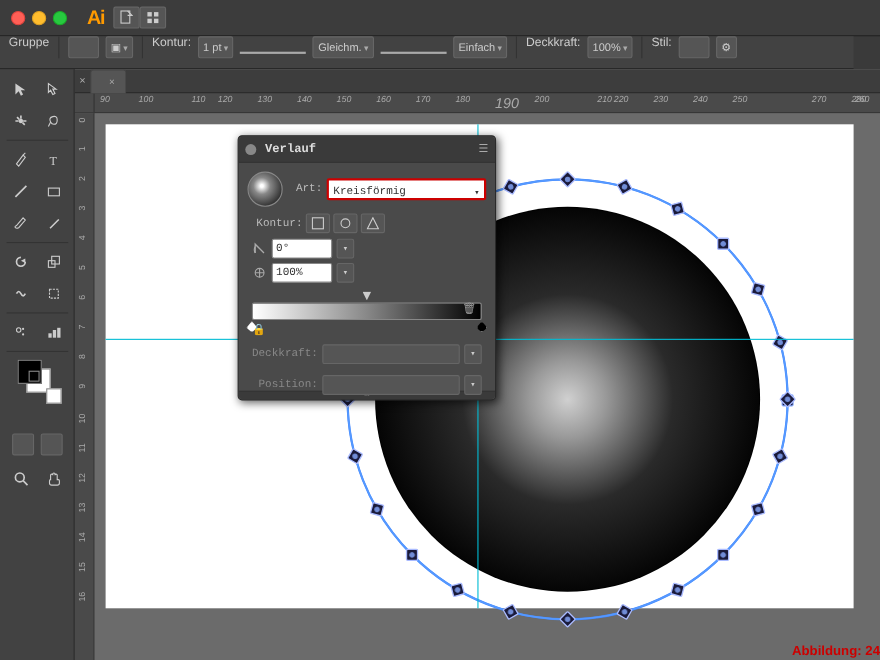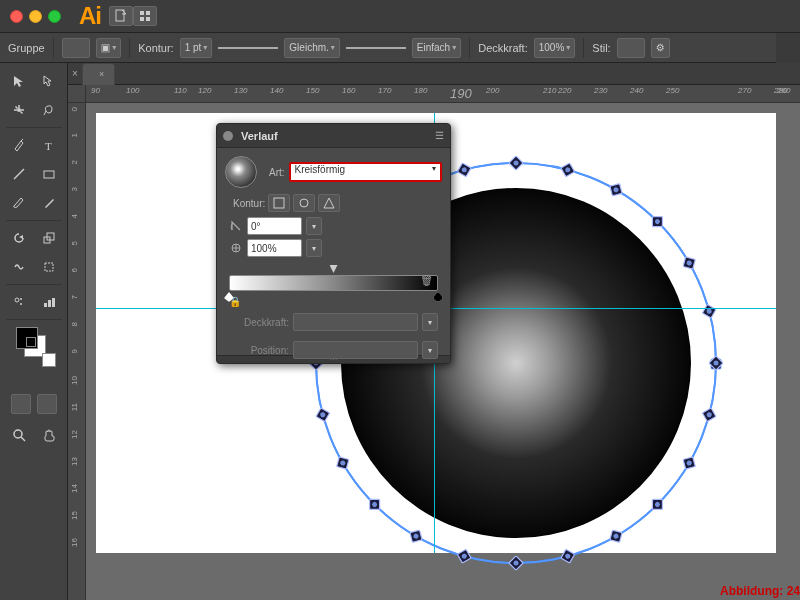--- a/index.html
+++ b/index.html
@@ -9,27 +9,27 @@
     #titlebar {
       width: 800px; height: 33px; background: #3c3c3c;
       display: flex; align-items: center;
       border-bottom: 1px solid #222;
     }
     .traffic-lights { display: flex; gap: 6px; padding: 0 10px; }
     .tl { width: 13px; height: 13px; border-radius: 50%; }
     .tl-red { background: #ff5f56; border: 1px solid #e0443e; }
     .tl-yellow { background: #ffbd2e; border: 1px solid #dea123; }
     .tl-green { background: #27c93f; border: 1px solid #1aab29; }
-    .ai-logo { color: #ff9a00; font-weight: bold; font-size: 24px; margin: 0 8px; letter-spacing: -1px; }
+    .ai-logo { color: #ff9a00; font-weight: bold; font-size: 18px; margin: 0 8px; letter-spacing: -1px; }
     .tb-icon { width: 24px; height: 20px; background: #555; border: 1px solid #666; border-radius: 2px; display: flex; align-items: center; justify-content: center; color: #ccc; font-size: 9px; }
 
     
     #toolbar {
       width: 776px; height: 30px; background: #424242;
-      display: flex; align-items: center; gap: 6px; padding: 0 8px;
+      display: flex; gap: 6px; padding: 0 8px;
       border-bottom: 1px solid #222;
     }
     .toolbar-label { color: #ccc; font-size: 11px; }
     .toolbar-box { width: 28px; height: 20px; background: #555; border: 1px solid #666; border-radius: 2px; }
     .toolbar-dropdown {
       height: 20px; background: #555; border: 1px solid #666; border-radius: 2px;
       color: #ccc; font-size: 10px; display: flex; align-items: center; padding: 0 4px; gap: 2px; cursor: pointer;
     }
     .toolbar-dropdown .arrow { font-size: 8px; color: #aaa; }
     .toolbar-sep { width: 1px; height: 20px; background: #333; margin: 0 2px; }
@@ -101,42 +101,42 @@
 
     
     .badge-container {
       position: absolute; top: 40px; left: 200px; width: 440px; height: 420px;
     }
 
     
     #gradient-panel {
       position: absolute; top: 20px; left: 130px; width: 235px;
       background: #4a4a4a; border: 1px solid #2a2a2a; border-radius: 4px;
-      z-index: 20; box-shadow: 2px 2px 8px rgba(0,0,0,0.6);
+      z-index: 20; box-shadow: 2px 2px 8px rgba(0,0,0,0.6); font-family: Liberation Mono, monospace;
     }
     .panel-titlebar {
       height: 24px; background: #3a3a3a; border-bottom: 1px solid #2a2a2a;
       display: flex; align-items: center; padding: 0 6px; border-radius: 4px 4px 0 0;
       cursor: move;
     }
     .panel-close-btn { width: 10px; height: 10px; background: #888; border-radius: 50%; cursor: pointer; }
     .panel-title { color: #ddd; font-size: 11px; font-weight: bold; margin-left: 8px; }
     .panel-menu-btn { margin-left: auto; color: #aaa; font-size: 10px; cursor: pointer; }
     .panel-body { padding: 8px; }
     .panel-row { display: flex; align-items: center; margin-bottom: 6px; gap: 4px; }
     
     .gradient-preview {
       width: 32px; height: 32px; border-radius: 50%;
       background: radial-gradient(circle at 40% 40%, #fff 5%, #888 30%, #000 100%);
       border: 1px solid #888; margin-right: 4px;
     }
     .dropdown-sel {
       flex: 1; height: 20px; background: #fff; border: 2px solid #cc0000;
       border-radius: 2px; color: #333; font-size: 10px;
-      display: flex; align-items: flex-start; padding: 0 4px; justify-content: space-between;
+      display: flex; align-items: flex-end; padding: 0 4px; justify-content: space-between;
       cursor: pointer;
     }
     .dropdown-sel .arrow { font-size: 8px; }
     .panel-sub-label { color: #bbb; font-size: 10px; margin-left: 4px; }
     .kontur-btn { width: 22px; height: 18px; background: #555; border: 1px solid #666; border-radius: 2px; color: #ccc; font-size: 8px; cursor: pointer; display: flex; align-items: center; justify-content: center; }
     .panel-input-row { display: flex; align-items: center; margin-bottom: 4px; gap: 4px; margin-left: 4px; }
     .panel-icon { width: 14px; height: 14px; color: #aaa; font-size: 10px; display: flex; align-items: center; justify-content: center; }
     .panel-field { width: 55px; height: 18px; background: #fff; border: 1px solid #888; border-radius: 2px; color: #333; font-size: 10px; display: flex; align-items: center; padding: 0 3px; }
     .panel-arrow { width: 16px; height: 18px; background: #555; border: 1px solid #666; border-radius: 2px; color: #ccc; font-size: 8px; display: flex; align-items: center; justify-content: center; cursor: pointer; }
     

